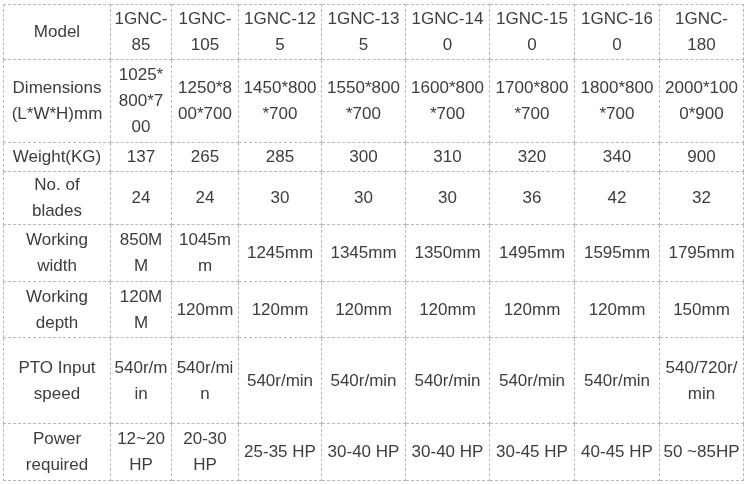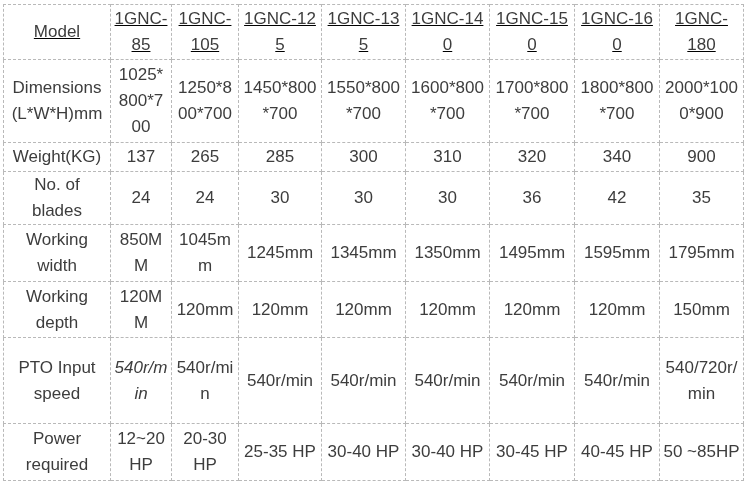--- a/index.html
+++ b/index.html
@@ -27,32 +27,32 @@
     line-height: 26px;
     font-weight: normal;
     color: #3d3d3d;
     text-align: center;
     vertical-align: middle;
     white-space: pre-line;
     padding: 0 1px;
     overflow: hidden;
   }
   
-  tr.r-model  { height: 55px; text-decoration: underline; }
+  tr.r-model  { height: 55px; }
   tr.r-dims   { height: 83px; }
   tr.r-weight { height: 29px; margin-top: 16px; }
   tr.r-blades { height: 53px; }
   tr.r-wwidth { height: 57px; }
   tr.r-wdepth { height: 56px; }
   tr.r-pto    { height: 86px; }
   tr.r-power  { height: 57px; }
   
   .va-top     { vertical-align: top; padding-top: 2px; }
   .va-top-pad { vertical-align: top; padding-top: 9px; }
-  .va-bottom  { vertical-align: bottom; padding-bottom: 3px; font-style: italic; }
+  .va-bottom  { vertical-align: bottom; padding-bottom: 3px; }
 </style>
 </head>
 <body>
 
 <table class="spec-table">
   <colgroup>
     <col style="width:107px">
       <col style="width:61px">
       <col style="width:67px">
     <col style="width:83px">
@@ -116,21 +116,21 @@
     <tr class="r-blades">
       <th>No. of
 blades</th>
       <td class="va-top">24</td>
       <td>24</td>
       <td>30</td>
       <td>30</td>
       <td>30</td>
       <td>36</td>
       <td>42</td>
-      <td>35</td>
+      <td>32</td>
     </tr>
     <tr class="r-wwidth">
       <th>Working
 width</th>
       <td>850M
 M</td>
       <td>1045m
 m</td>
       <td>1245mm</td>
       <td>1345mm</td>

